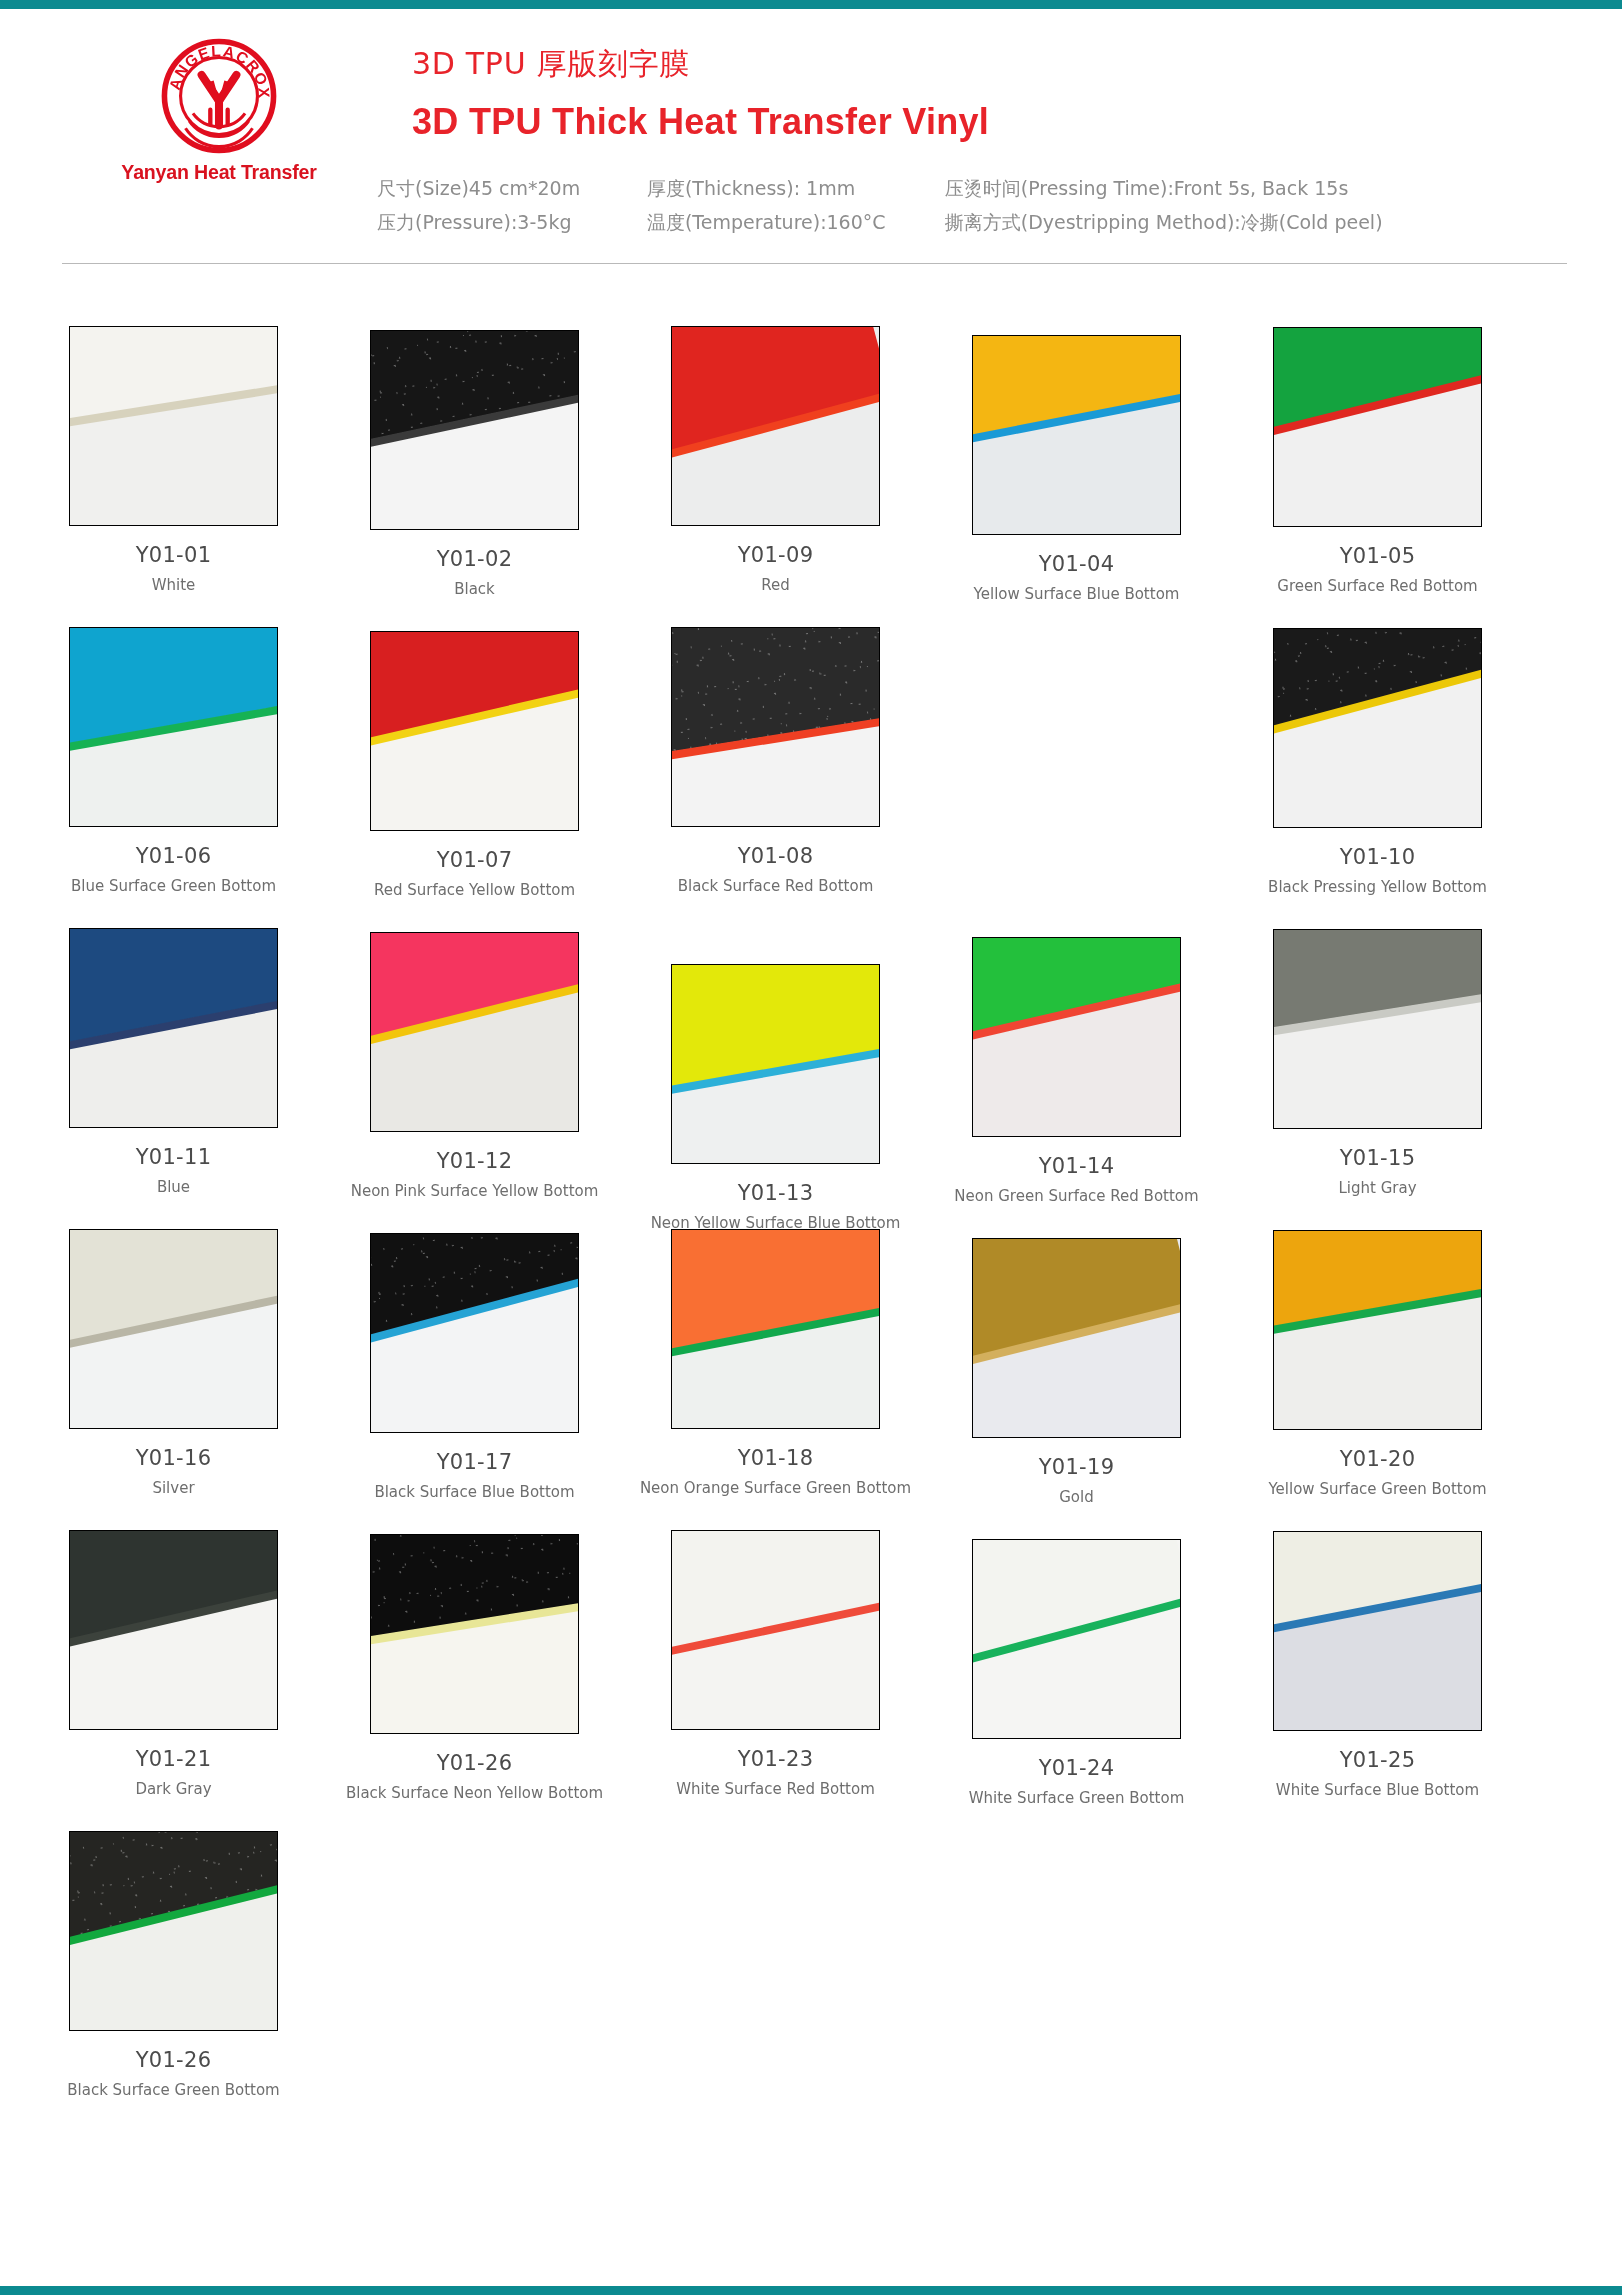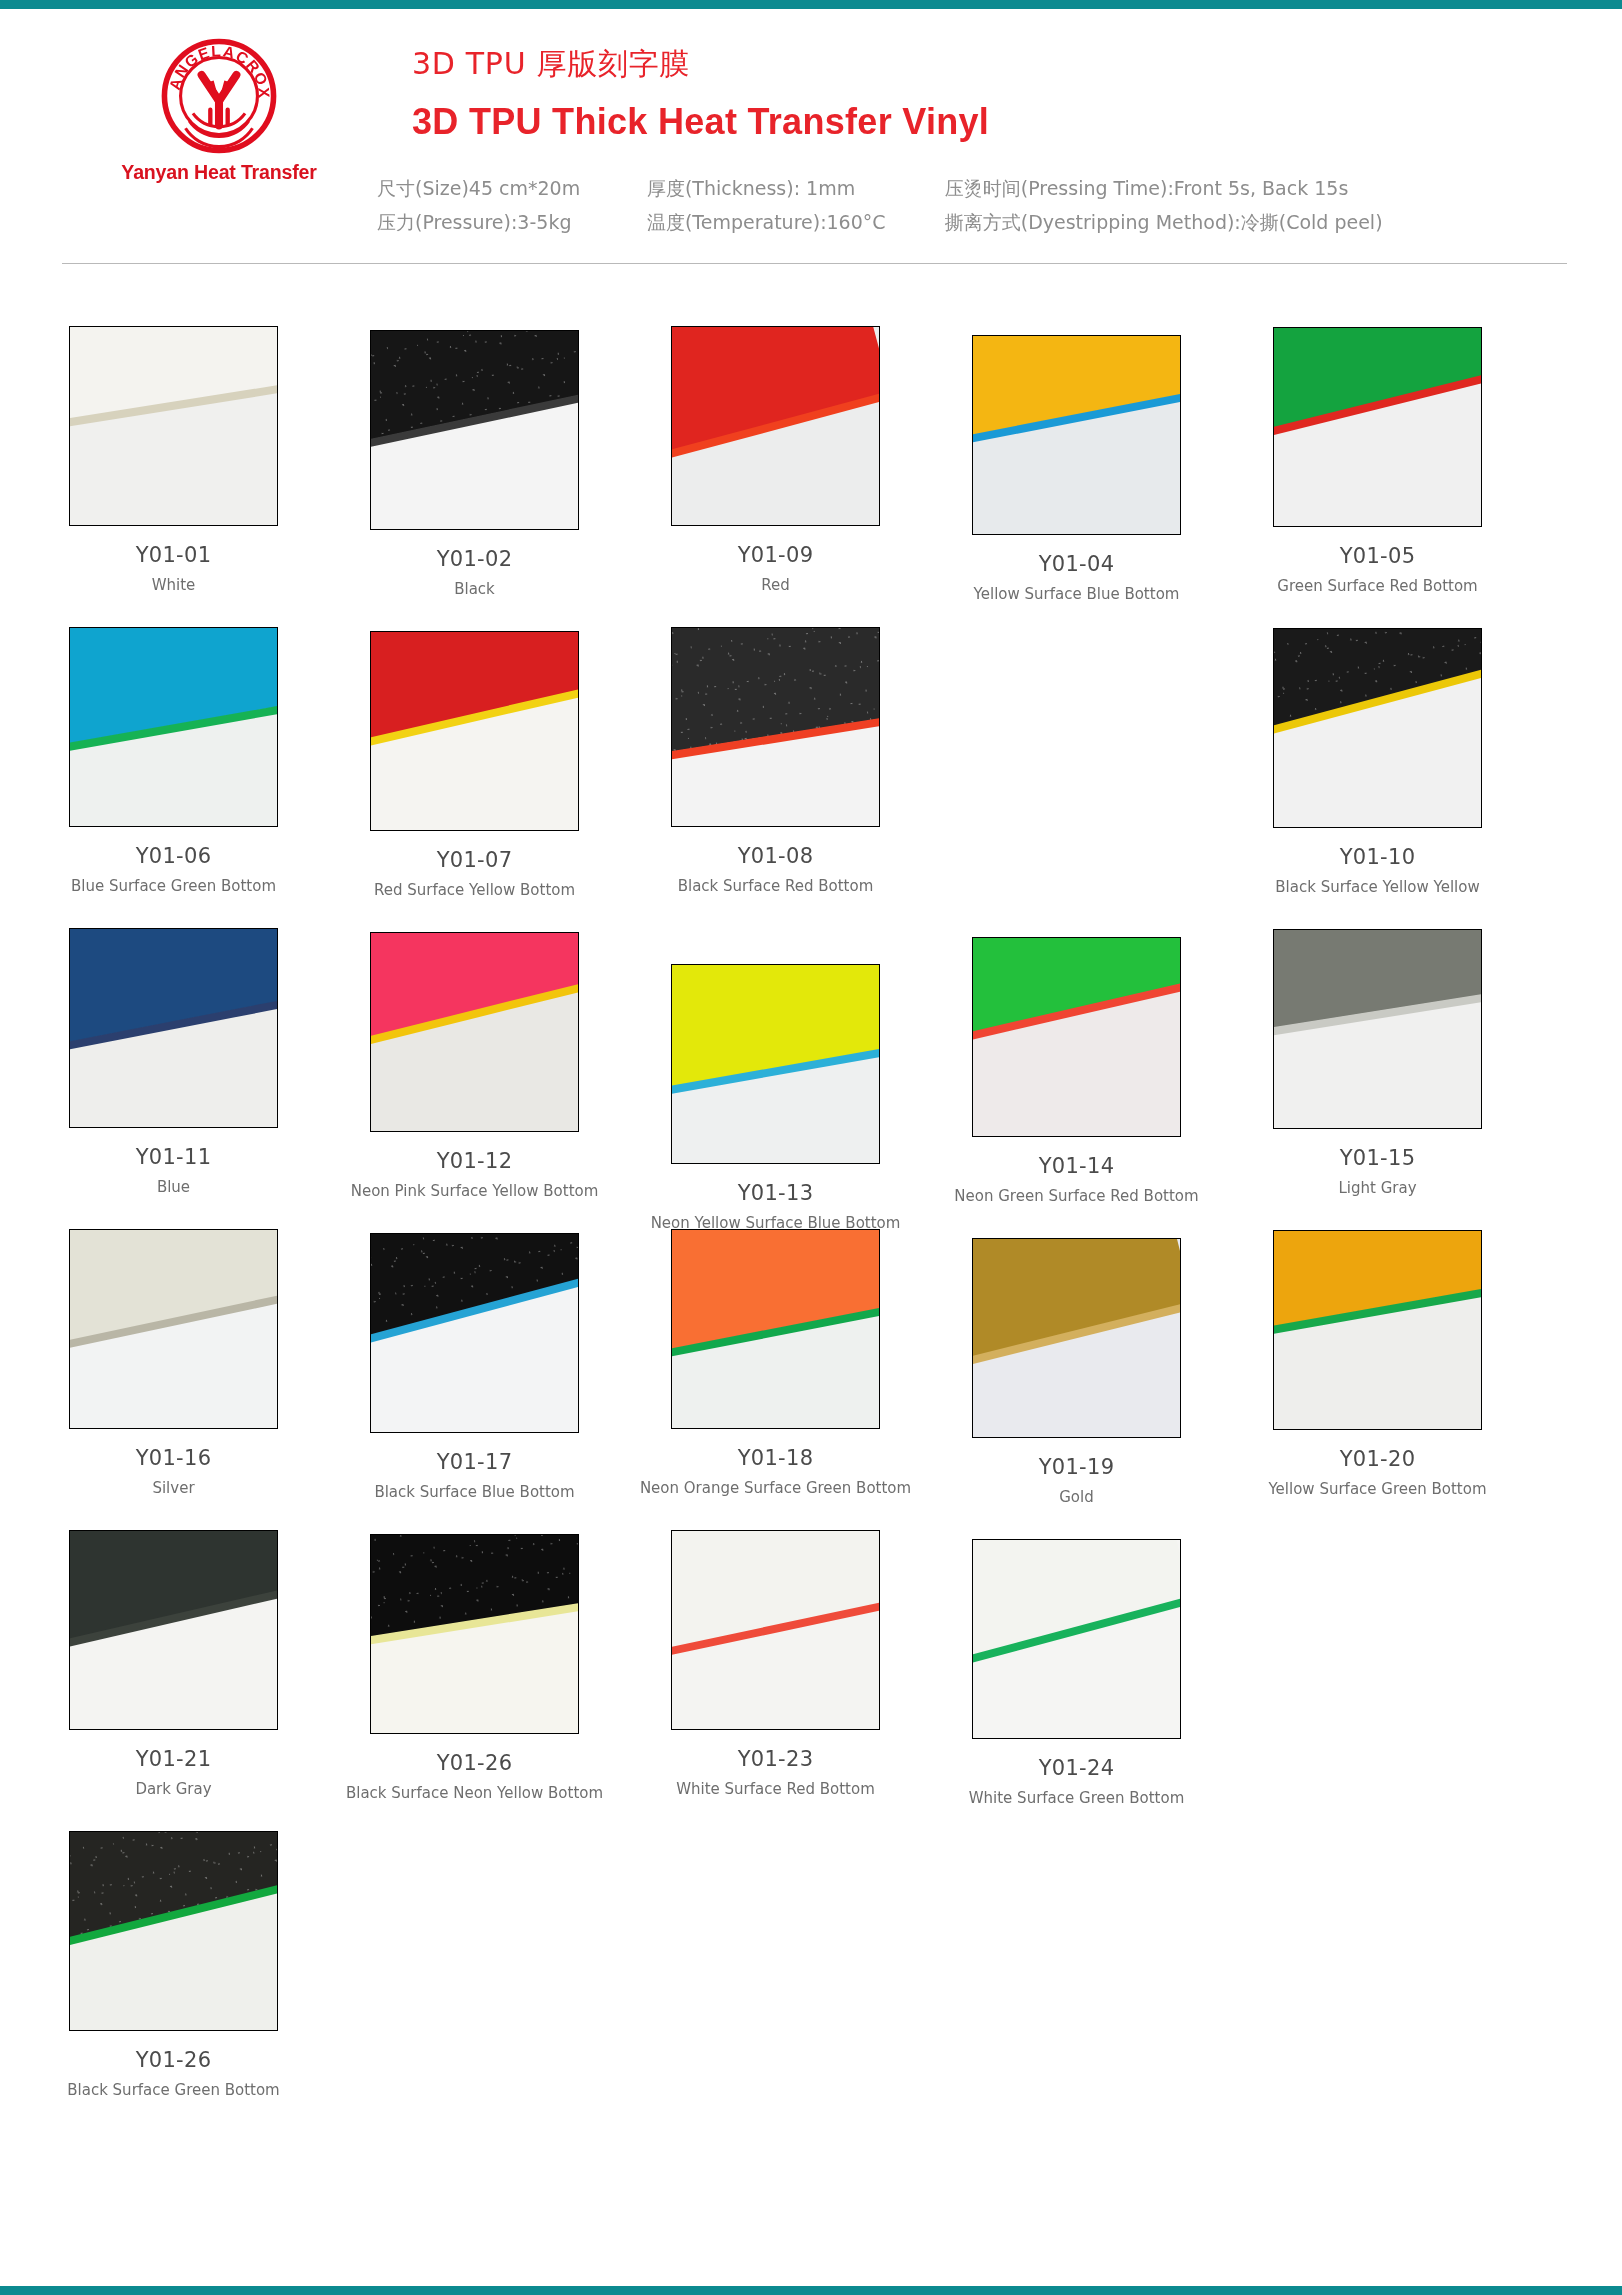--- a/index.html
+++ b/index.html
@@ -211,21 +211,21 @@
       </div>
       <div class="cell" style="left: 1227px; top: 1.3px;">
         <div class="swatch" style="background: rgb(241, 241, 241);">
           <div class="sw-base" style="background: rgb(241, 241, 241); top: 52%; transform: rotate(-15deg); transform-origin: left top;"></div>
           <div class="sw-top" style="background: rgb(26, 26, 26); height: 52%; transform: rotate(-15deg); transform-origin: left bottom; top: 0px;">
             <div class="speckle"></div>
           </div>
           <div class="sw-edge" style="background: rgb(236, 200, 8); top: 52%; transform: rotate(-15deg); transform-origin: left top;"></div>
         </div>
         <div class="code">Y01-10</div>
-        <div class="desc">Black Surface Yellow Yellow</div>
+        <div class="desc">Black Pressing Yellow Bottom</div>
       </div>
     </div>
     <div class="row">
       <div class="cell" style="left: 23px; top: 0px;">
         <div class="swatch" style="background: rgb(238, 238, 236);">
           <div class="sw-base" style="background: rgb(238, 238, 236); top: 59%; transform: rotate(-11deg); transform-origin: left top;"></div>
           <div class="sw-top" style="background: rgb(29, 74, 128); height: 59%; transform: rotate(-11deg); transform-origin: left bottom; top: 0px;"></div>
           <div class="sw-edge" style="background: rgb(43, 63, 110); top: 59%; transform: rotate(-11deg); transform-origin: left top;"></div>
         </div>
         <div class="code">Y01-11</div>
@@ -349,20 +349,29 @@
       </div>
       <div class="cell" style="left: 926px; top: 9.2px;">
         <div class="swatch" style="background: rgb(245, 245, 243);">
           <div class="sw-base" style="background: rgb(245, 245, 243); top: 61%; transform: rotate(-15deg); transform-origin: left top;"></div>
           <div class="sw-top" style="background: rgb(243, 244, 240); height: 61%; transform: rotate(-15deg); transform-origin: left bottom; top: 0px;"></div>
           <div class="sw-edge" style="background: rgb(24, 178, 92); top: 61%; transform: rotate(-15deg); transform-origin: left top;"></div>
         </div>
         <div class="code">Y01-24</div>
         <div class="desc">White Surface Green Bottom</div>
       </div>
+      <div class="cell" style="left: 1227px; top: 1.3px;">
+        <div class="swatch" style="background: rgb(220, 221, 227);">
+          <div class="sw-base" style="background: rgb(220, 221, 227); top: 49%; transform: rotate(-11deg); transform-origin: left top;"></div>
+          <div class="sw-top" style="background: rgb(238, 238, 228); height: 49%; transform: rotate(-11deg); transform-origin: left bottom; top: 0px;"></div>
+          <div class="sw-edge" style="background: rgb(42, 121, 181); top: 49%; transform: rotate(-11deg); transform-origin: left top;"></div>
+        </div>
+        <div class="code">Y01-25</div>
+        <div class="desc">White Surface Blue Bottom</div>
+      </div>
     </div>
     <div class="row">
       <div class="cell" style="left: 23px; top: 0px;">
         <div class="swatch" style="background: rgb(239, 240, 236);">
           <div class="sw-base" style="background: rgb(239, 240, 236); top: 56%; transform: rotate(-14deg); transform-origin: left top;"></div>
           <div class="sw-top" style="background: rgb(37, 37, 34); height: 56%; transform: rotate(-14deg); transform-origin: left bottom; top: 0px;">
             <div class="speckle"></div>
           </div>
           <div class="sw-edge" style="background: rgb(18, 168, 62); top: 56%; transform: rotate(-14deg); transform-origin: left top;"></div>
         </div>

